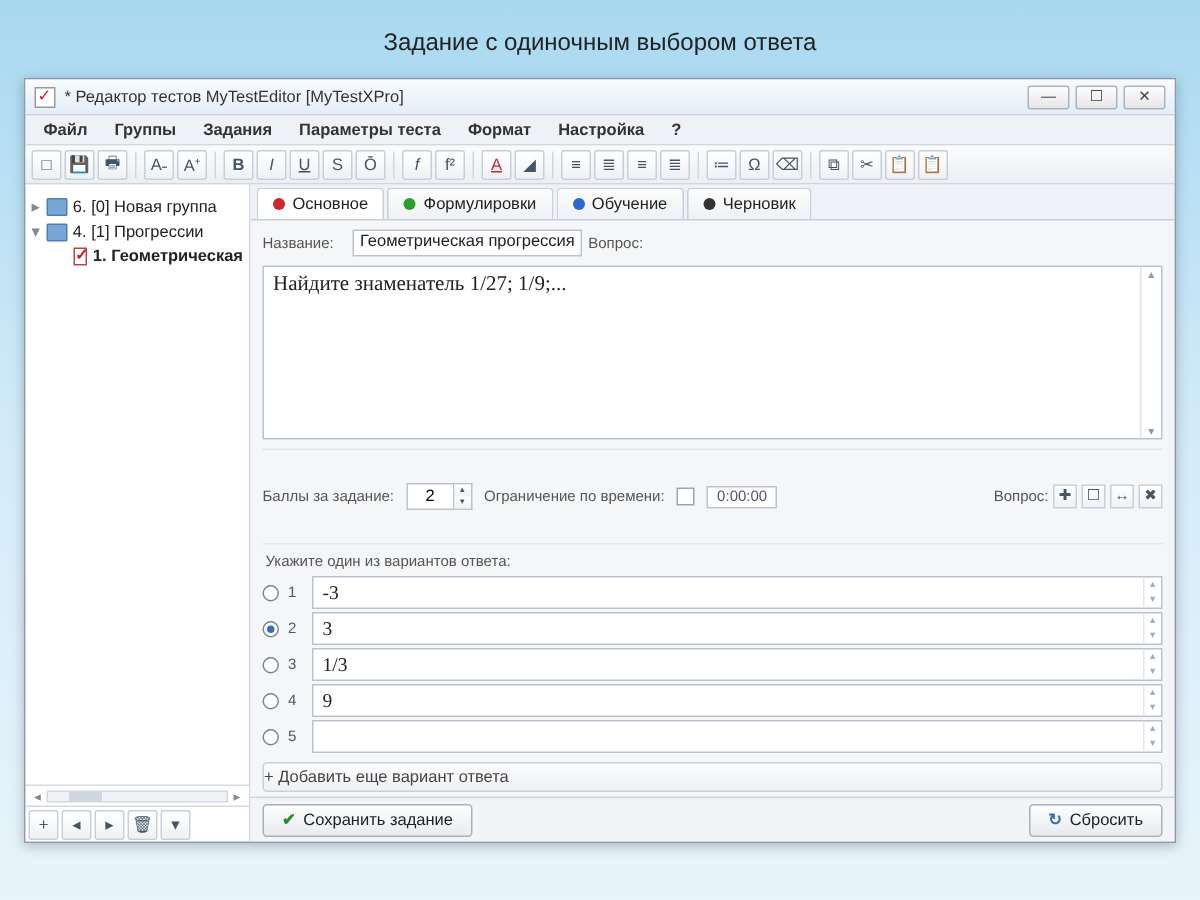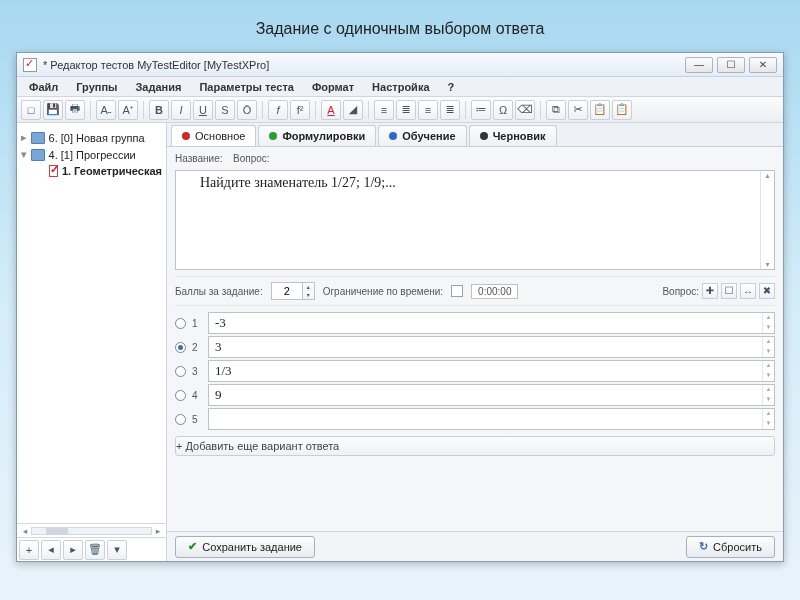--- a/index.html
+++ b/index.html
@@ -50,30 +50,30 @@
   .tree-check { width:12px; height:12px; border:1px solid #b44; background:#fff; position:relative; }
   .tree-check::after { content:"✓"; color:#c23; position:absolute; left:0; top:-3px; font-size:11px; }
   .tree-item.sel { font-weight:bold; }
   .sb-scroll { height:14px; border-top:1px solid #d4d9e0; display:flex; align-items:center; padding:0 2px; font-size:9px; color:#888; }
   .sb-scroll .arrow { width:12px; text-align:center; }
   .sb-scroll .track { flex:1; height:8px; background:#eef1f5; border:1px solid #d4d9e0; position:relative; }
   .sb-scroll .thumb { position:absolute; left:14px; top:0; width:22px; height:6px; background:#cfd6df; }
   .sb-bottom { height:24px; border-top:1px solid #d4d9e0; display:flex; align-items:center; padding:0 2px; gap:2px; }
   .main { flex:1; display:flex; flex-direction:column; background:#f5f6f8; overflow:hidden; }
   .tabbar { height:24px; display:flex; padding:2px 4px 0; gap:0; border-bottom:1px solid #c8cfd8; background:#eef1f5; }
-  .tab { padding:3px 10px; border:1px solid #c8cfd8; border-bottom:none; background:linear-gradient(#fcfcfc,#eef1f5); border-radius:3px 3px 0 0; font-size:11px; display:flex; align-items:center; gap:5px; margin-right:2px;font-weight:bold; }
+  .tab { padding:3px 10px; border:1px solid #c8cfd8; border-bottom:none; background:linear-gradient(#fcfcfc,#eef1f5); border-radius:3px 3px 0 0; font-size:11px; display:flex; align-items:center; gap:5px; margin-right:2px; }
   .tab.active { background:#fff; font-weight:normal; }
   .dot { width:8px; height:8px; border-radius:50%; }
   .fields { padding:6px 8px 4px; display:flex; flex-direction:row; gap:4px; }
   .row { display:flex; align-items:center; gap:6px; }
   .lbl { font-size:10px; color:#555; min-width:54px; }
   .inp { flex:1; height:18px; border:1px solid #b9c2cd; background:#fff; padding:1px 4px; font-size:11px; }
-  .question-box { margin:2px 8px 0; border:1px solid #b9c2cd; background:#fff; height:100px; padding:4px 24px; font-family:"Times New Roman",serif; font-size:14px; position:relative; }
+  .question-box { margin:2px 8px 0; border:1px solid #b9c2cd; background:#fff; height:116px; padding:4px 6px; font-family:"Times New Roman",serif; font-size:14px; position:relative; }
   .qb-scroll { position:absolute; right:0; top:0; bottom:0; width:14px; border-left:1px solid #e0e4ea; display:flex; flex-direction:column; align-items:center; justify-content:space-between; font-size:8px; color:#999; }
-  .midbar { margin:6px 8px 4px; display:flex; align-items:center; gap:8px; font-size:10px; color:#555; border-top:1px solid #e2e6ec; border-bottom:1px solid #e2e6ec; padding:5px 0; }
+  .midbar { margin:6px 8px 4px; display:flex; align-items:center; gap:8px; font-size:10px; color:#555; border-top:1px solid #e2e6ec; border-bottom:1px solid #e2e6ec; padding:22px 0; }
   .spin { display:flex; align-items:center; }
   .spin input { width:32px; height:18px; border:1px solid #b9c2cd; text-align:center; font-size:11px; }
   .spin .ud { width:12px; height:18px; border:1px solid #b9c2cd; border-left:none; display:flex; flex-direction:column; }
   .spin .ud span { flex:1; font-size:6px; text-align:center; line-height:8px; background:linear-gradient(#fff,#eef1f5); }
   .chk { width:12px; height:12px; border:1px solid #99a3b0; background:#fff; }
   .timeval { background:#fff; border:1px solid #b9c2cd; padding:1px 6px; }
   .img-tools { margin-left:auto; display:flex; gap:3px; align-items:center; }
   .mini { width:16px; height:16px; border:1px solid #c8cfd8; background:linear-gradient(#fff,#eef1f5); font-size:10px; text-align:center; line-height:14px; color:#456; }
   .answers-lbl { font-size:10px; color:#555; padding:2px 10px; }
   .answers { margin:2px 8px 0; display:flex; flex-direction:column; gap:2px; }
@@ -212,20 +212,21 @@
           </div>
         <div class="tab">
             <span class="dot" style="background:#333"></span>
             <span>Черновик</span>
           </div>
       </div>
 
       <div class="fields">
         <div class="row">
           <span class="lbl">Название:</span>
+          <div class="inp">Геометрическая прогрессия</div>
         </div>
         <div class="row">
           <span class="lbl">Вопрос:</span>
         </div>
       </div>
       <div class="question-box">
         <span>Найдите знаменатель 1/27; 1/9;...</span>
         <div class="qb-scroll">
             <span>▴</span>
             <span>▾</span>
@@ -246,20 +247,21 @@
         <span class="timeval">0:00:00</span>
         <div class="img-tools">
           <span>Вопрос:</span>
           <div class="mini">✚</div>
           <div class="mini">☐</div>
           <div class="mini">↔</div>
           <div class="mini">✖</div>
         </div>
       </div>
 
+      <div class="answers-lbl">Укажите один из вариантов ответа:</div>
       <div class="answers">
         <div class="ans-row">
           <div class="radio"></div>
           <span class="ans-num">1</span>
           <div class="ans-inp"><span>-3</span><div class="ans-scroll">
                 <span>▴</span>
                 <span>▾</span>
               </div></div>
         </div>
         <div class="ans-row">

